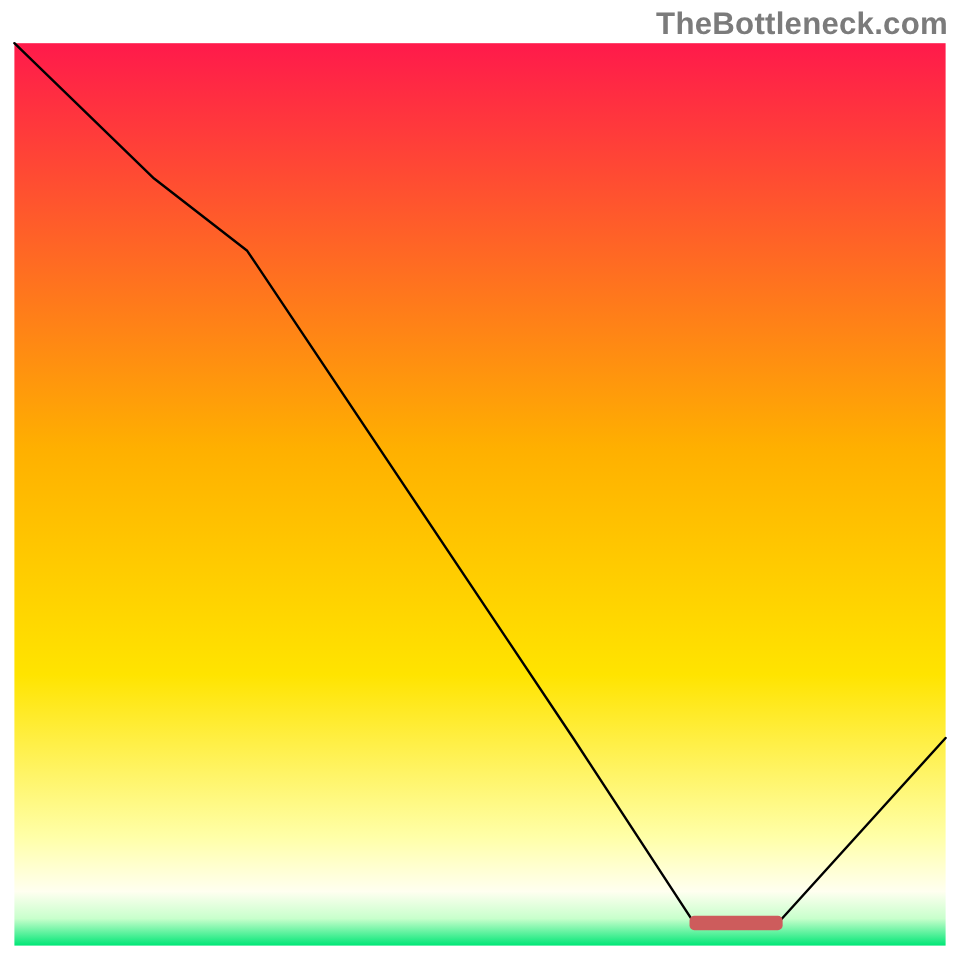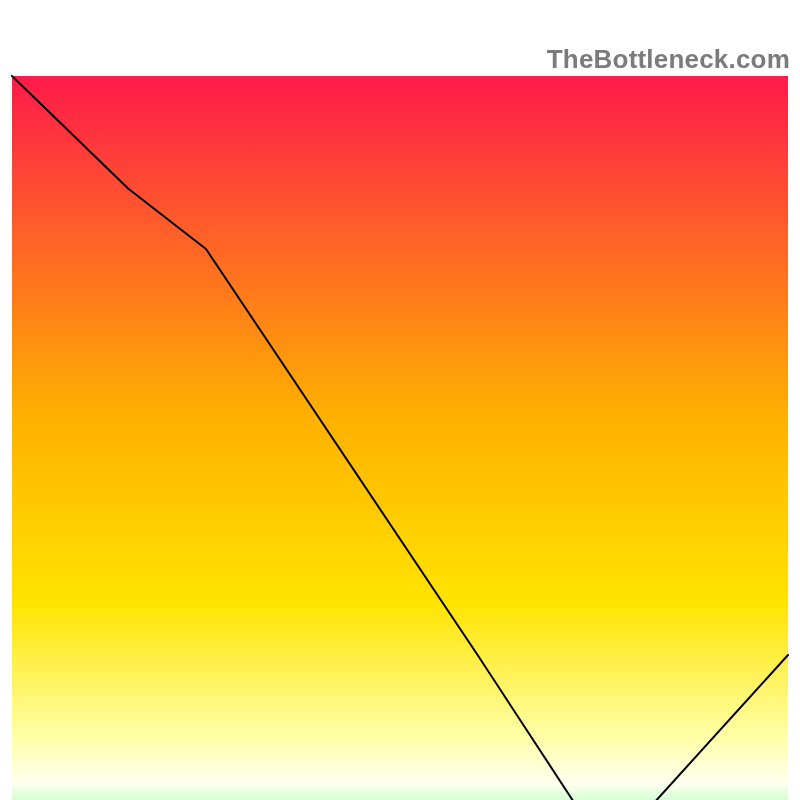--- a/index.html
+++ b/index.html
@@ -8,21 +8,20 @@
     width: 800px;
     height: 800px;
     overflow: hidden;
     font-family: Arial, Helvetica, sans-serif;
     background: #fff;
   }
   #frame {
     position: relative;
     width: 800px;
     height: 688px;
-    margin-top: 40px;
   }
   #watermark {
     position: absolute;
     top: 4px;
     right: 10px;
     font-size: 26px;
     font-weight: 600;
     color: #7b7b7b;
     letter-spacing: 0.2px;
     z-index: 10;

